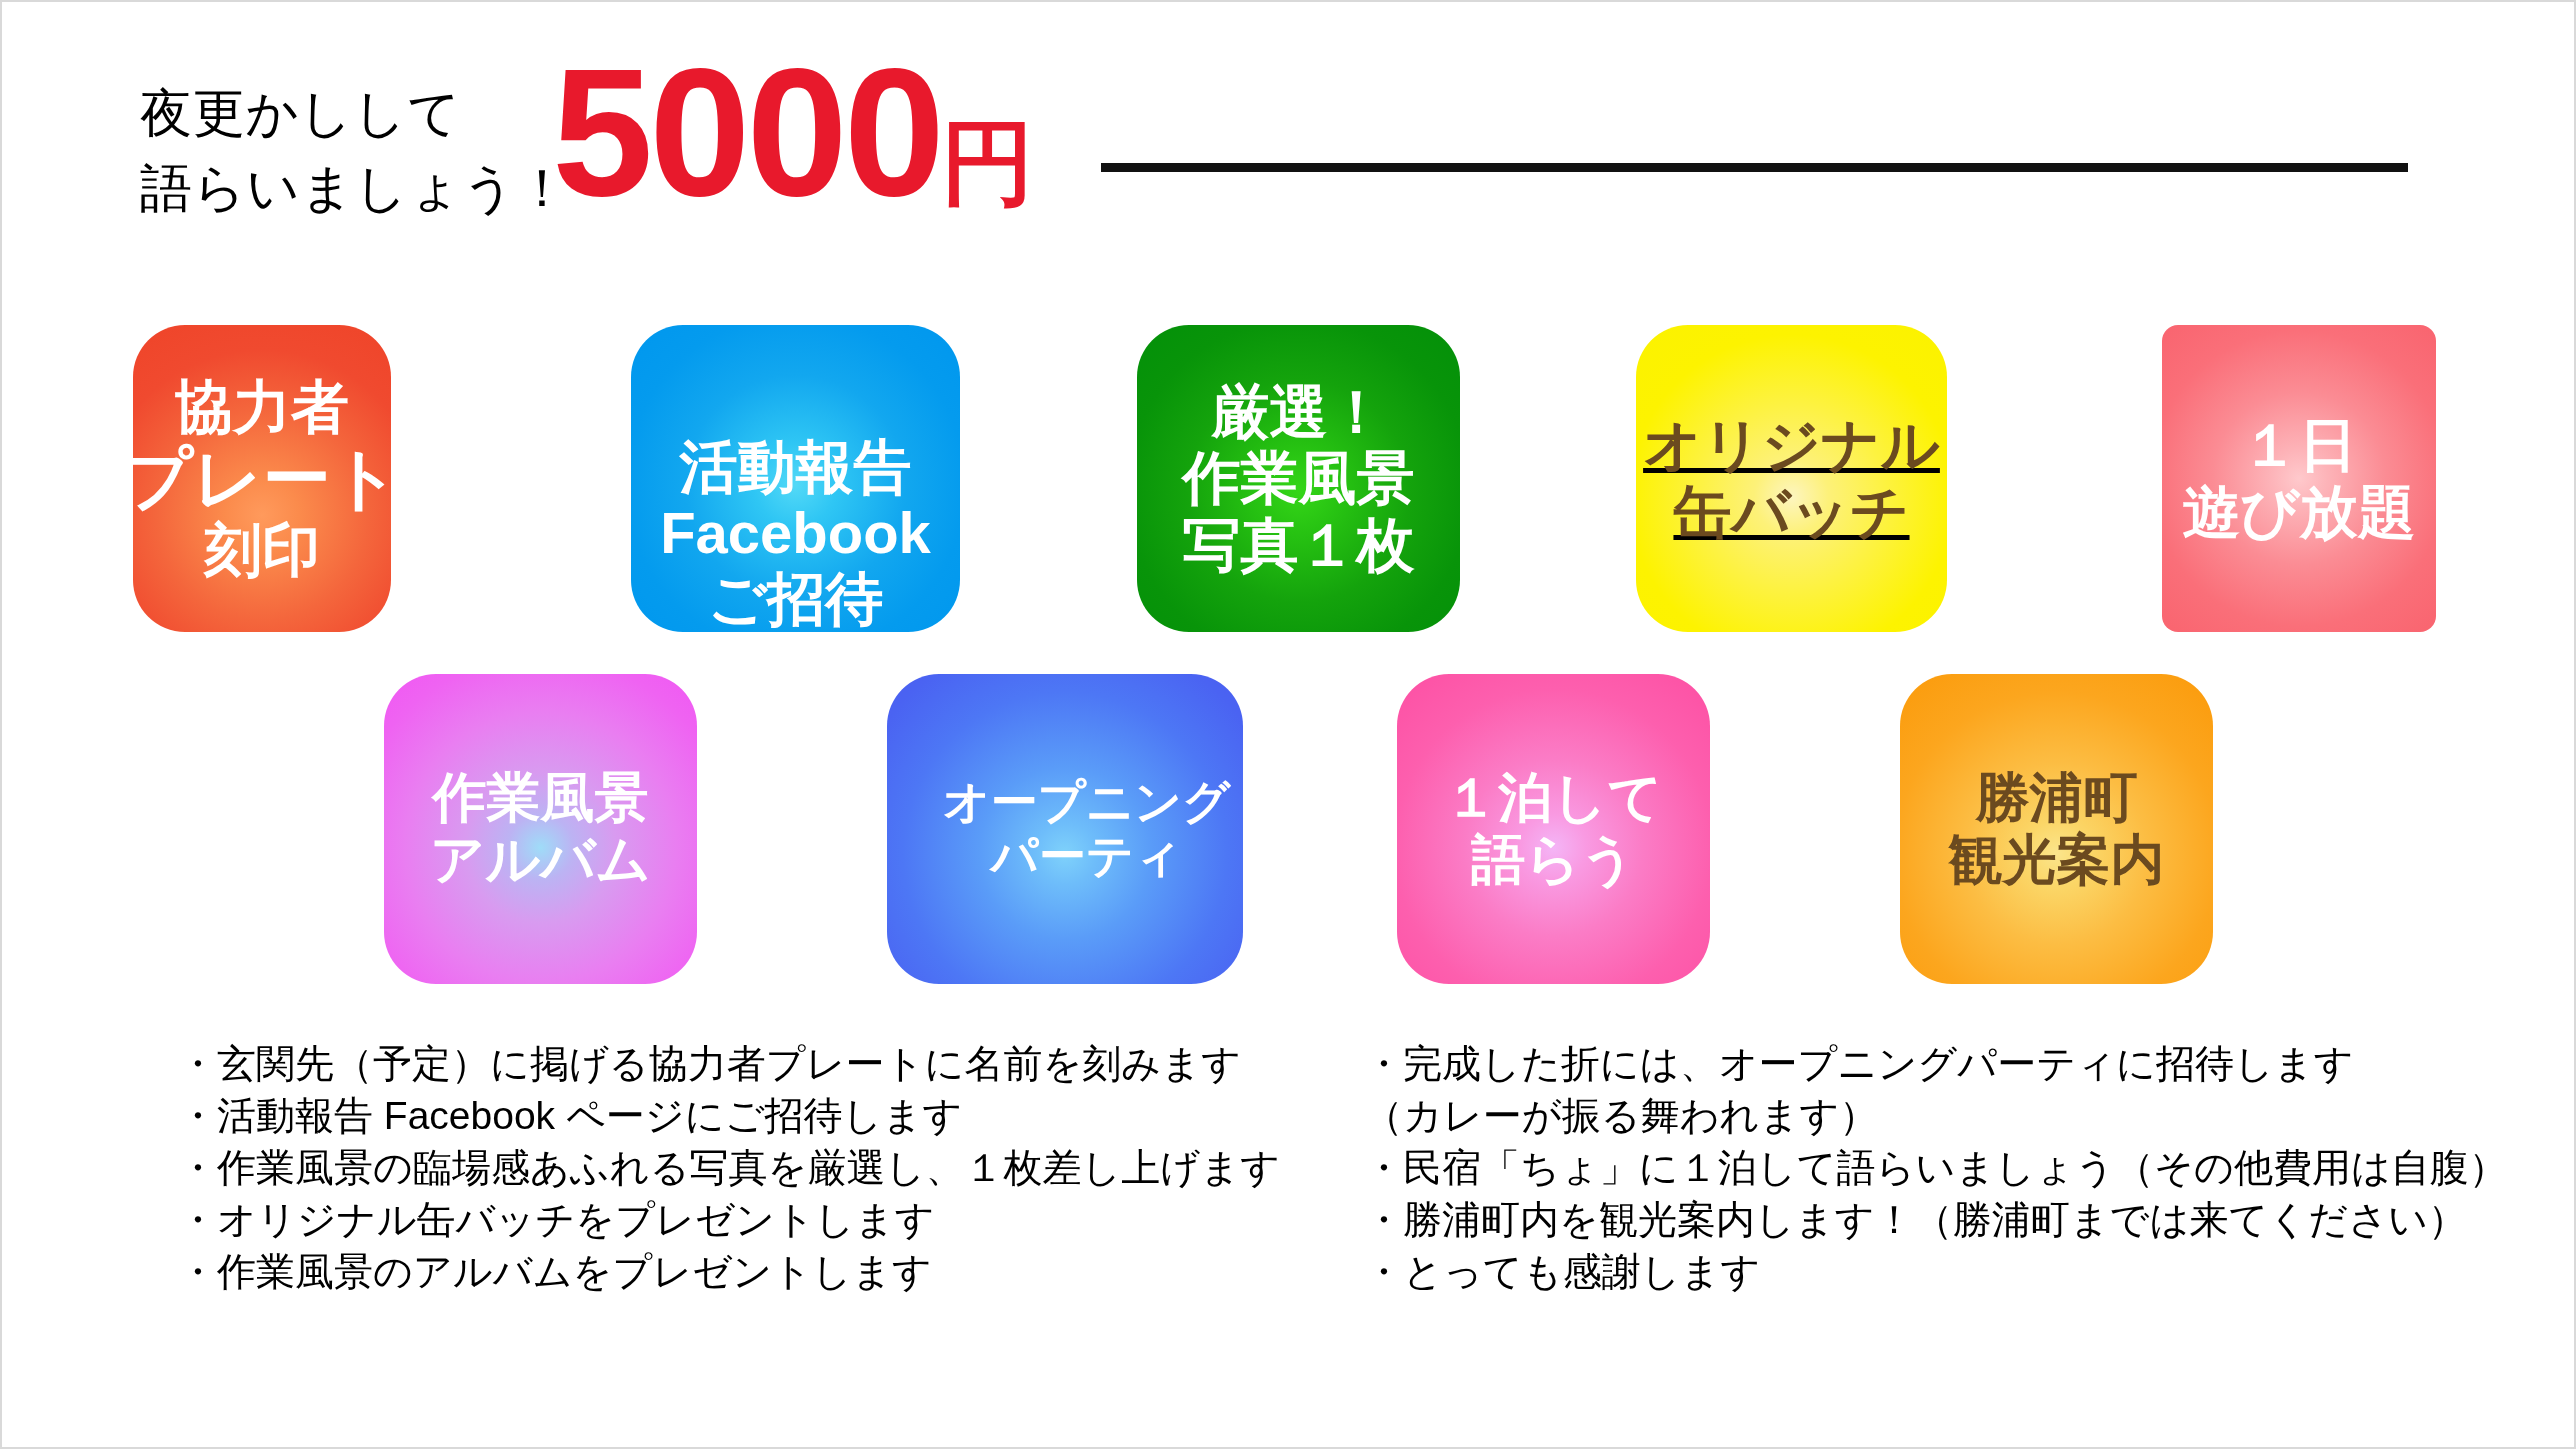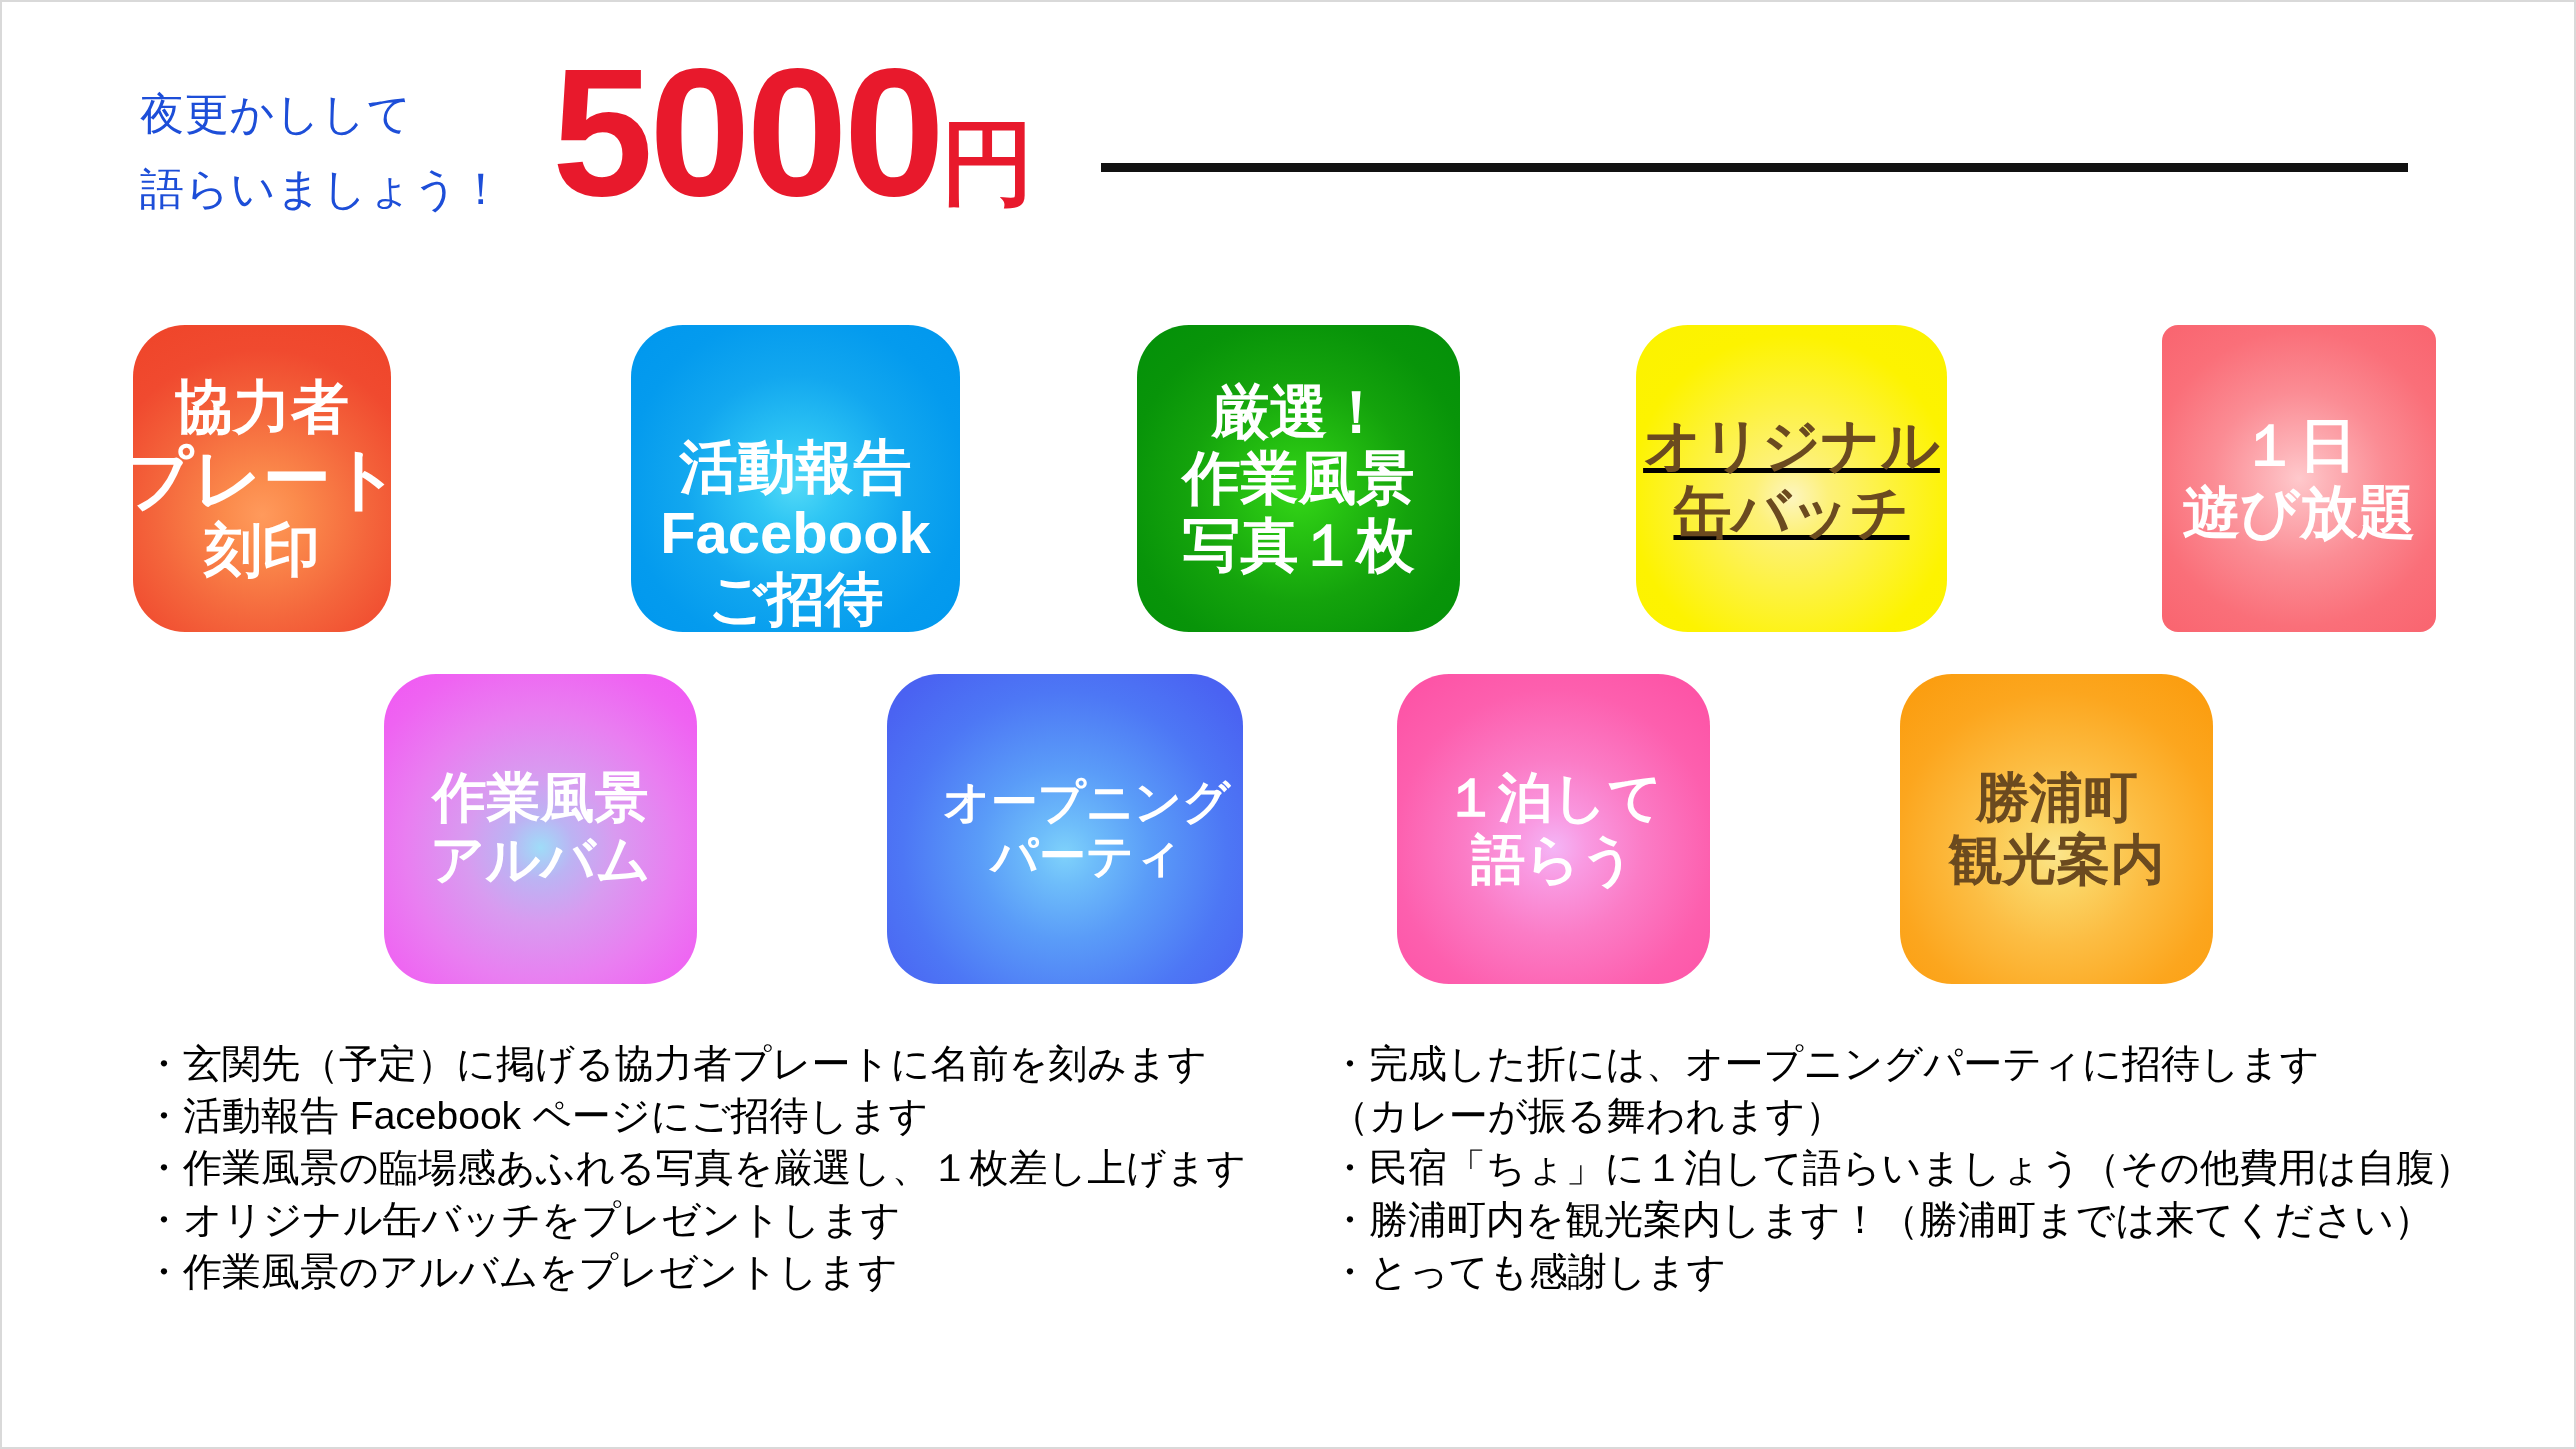--- a/index.html
+++ b/index.html
@@ -26,24 +26,24 @@
   #header {
     position: absolute;
     left: 0; top: 0;
     width: 2576px;
     height: 282px;
   }
   #headline-lines {
     position: absolute;
     left: 138px;
     top: 74px;
-    font-size: 44px;
+    font-size: 52px;
     line-height: 75px;
     font-weight: 400;
-    color: #1d4ed8;
+    color: #000000;
     letter-spacing: 0.7px;
     white-space: nowrap;
   }
   #headline-lines .hl {
     display: block;
   }
   #price {
     position: absolute;
     left: 550px;
     top: 39px;
@@ -106,20 +106,21 @@
   
   .col {
     position: absolute;
     color: #000000;
     font-size: 39px;
     line-height: 52px;
     white-space: nowrap;
   }
   .col .bline {
     display: block;
+    margin-left: 34px;
   }
   #col-left  { left: 142px;  top: 1036px; }
   #col-right { left: 1328px; top: 1036px; }
 </style>
 </head>
 <body>
 
 <div id="slide">
 
   <div id="header">

